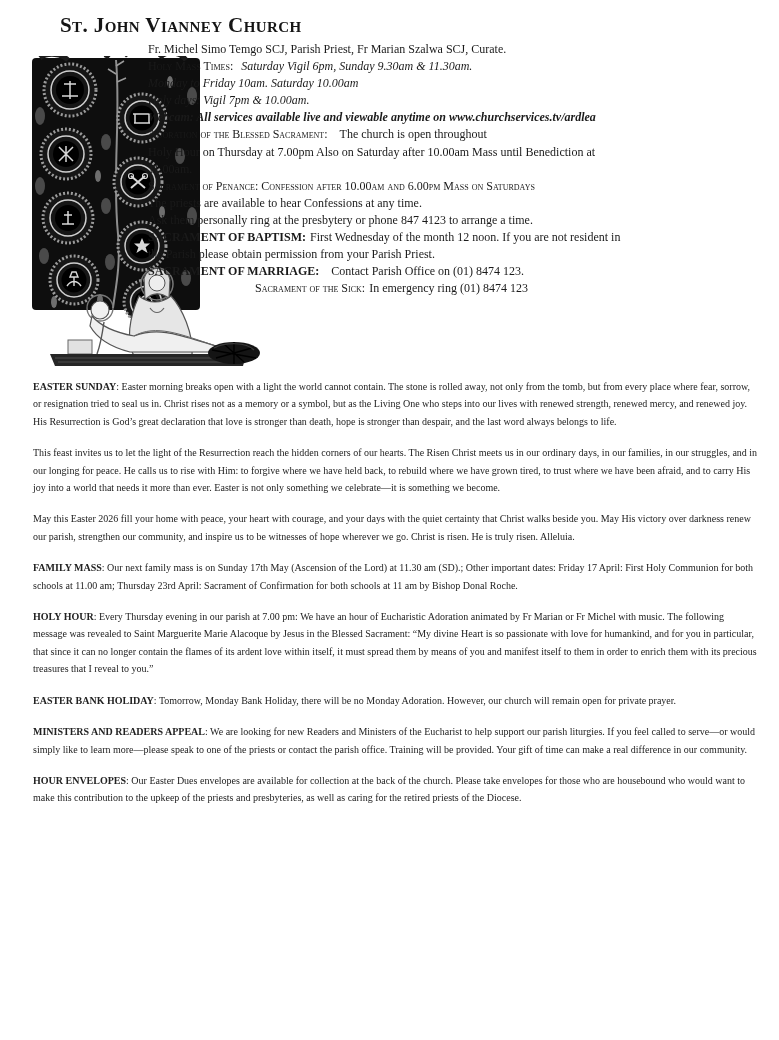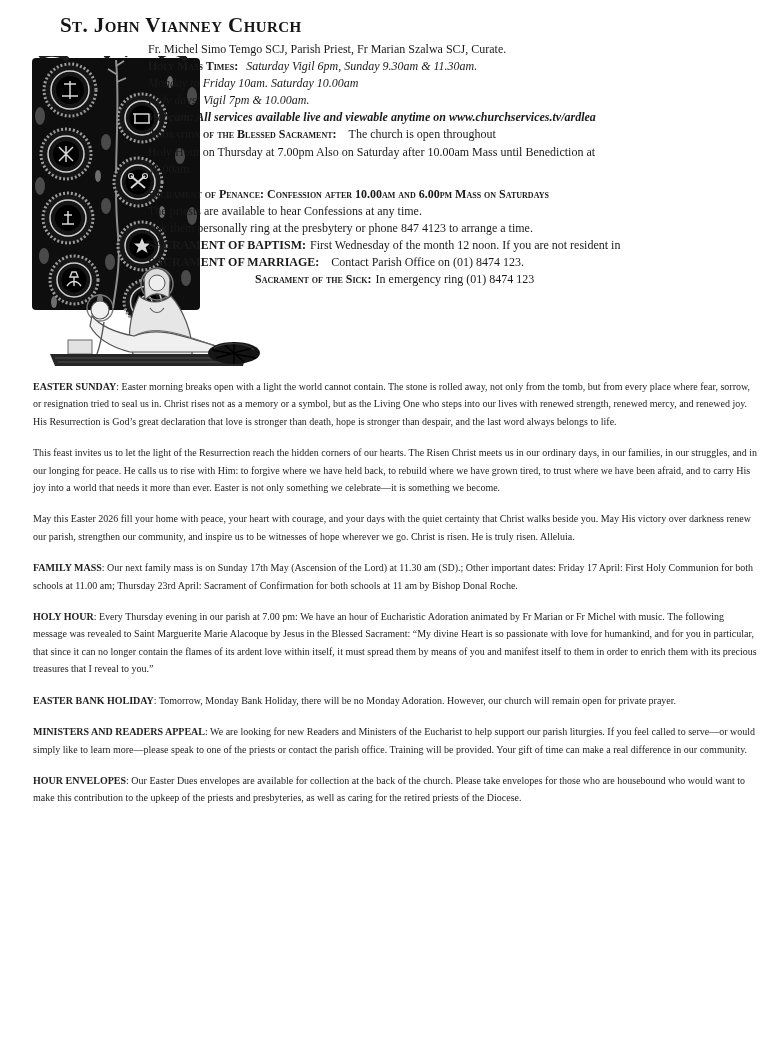--- a/index.html
+++ b/index.html
@@ -18,21 +18,21 @@
     font-variant:small-caps;
     letter-spacing:.4px;
     color:#151515;
   }
   .artwork{position:absolute;left:10px;top:56px;width:255px;height:315px;}
   .header-text{
     position:absolute;left:148px;top:41px;width:628px;
     font-size:12px;line-height:17.1px;color:#1a1a1a;
   }
   .hline{white-space:nowrap;}
-  .sc-b{font-weight:bold;font-variant:small-caps;margin-top:8px;}
+  .sc-b{font-weight:normal;font-variant:small-caps;}
   .b{font-weight:bold;}
   .it{font-style:italic;}
   .b-it{font-weight:bold;font-style:italic;}
   .mr4{margin-right:4px;}
   .mr8{margin-right:8px;}
   .mr12{margin-right:12px;}
   .indent{padding-left:107px;}
   .body{
     position:absolute;left:33px;top:378px;width:727px;
     font-size:10px;line-height:17.4px;color:#222;
@@ -163,20 +163,21 @@
     <div class="hline it">Monday to Friday 10am. Saturday 10.00am</div>
     <div class="hline it">Holy days: Vigil 7pm &amp; 10.00am.</div>
     <div class="hline b-it">Webcam: All services available live and viewable anytime on www.churchservices.tv/ardlea</div>
     <div class="hline"><span class="sc-b mr12">Adoration of the Blessed Sacrament:</span><span>The church is open throughout</span></div>
     <div class="hline">Holy Hour on Thursday at 7.00pm Also on Saturday after 10.00am Mass until Benediction at</div>
     <div class="hline">11.00am.</div>
     <div class="hline sc-b">Sacrament of Penance: Confession after 10.00am and 6.00pm Mass on Saturdays</div>
     <div class="hline">The priests are available to hear Confessions at any time.</div>
     <div class="hline">Ask them personally ring at the presbytery or phone 847 4123 to arrange a time.</div>
     <div class="hline"><span class="b mr4">SACRAMENT OF BAPTISM:</span><span>First Wednesday of the month 12 noon. If you are not resident in</span></div>
+    <div class="hline">the Parish please obtain permission from your Parish Priest.</div>
     <div class="hline"><span class="b mr12">SACRAMENT OF MARRIAGE:</span><span>Contact Parish Office on (01) 8474 123.</span></div>
     <div class="hline indent"><span class="sc-b mr4">Sacrament of the Sick:</span><span>In emergency ring (01) 8474 123</span></div>
   </div>
 
   <div class="body">
     <p><span class="b">EASTER SUNDAY</span><span>: </span><span>Easter morning breaks open with a light the world cannot contain. The stone is rolled away, not only from the tomb, but from every place where fear, sorrow, or resignation tried to seal us in. Christ rises not as a memory or a symbol, but as the Living One who steps into our lives with renewed strength, renewed mercy, and renewed joy. His Resurrection is God’s great declaration that love is stronger than death, hope is stronger than despair, and the last word always belongs to life.</span></p>
     <p><span class="b"></span><span></span><span>This feast invites us to let the light of the Resurrection reach the hidden corners of our hearts. The Risen Christ meets us in our ordinary days, in our families, in our struggles, and in our longing for peace. He calls us to rise with Him: to forgive where we have held back, to rebuild where we have grown tired, to trust where we have been afraid, and to carry His joy into a world that needs it more than ever. Easter is not only something we celebrate—it is something we become.</span></p>
     <p><span class="b"></span><span></span><span>May this Easter 2026 fill your home with peace, your heart with courage, and your days with the quiet certainty that Christ walks beside you. May His victory over darkness renew our parish, strengthen our community, and inspire us to be witnesses of hope wherever we go. Christ is risen. He is truly risen. Alleluia.</span></p>
     <p><span class="b">FAMILY MASS</span><span>: </span><span>Our next family mass is on Sunday 17th May (Ascension of the Lord) at 11.30 am (SD).; Other important dates: Friday 17 April: First Holy Communion for both schools at 11.00 am; Thursday 23rd April: Sacrament of Confirmation for both schools at 11 am by Bishop Donal Roche.</span></p>
     <p><span class="b">HOLY HOUR</span><span>: </span><span>Every Thursday evening in our parish at 7.00 pm: We have an hour of Eucharistic Adoration animated by Fr Marian or Fr Michel with music. The following message was revealed to Saint Marguerite Marie Alacoque by Jesus in the Blessed Sacrament: “My divine Heart is so passionate with love for humankind, and for you in particular, that since it can no longer contain the flames of its ardent love within itself, it must spread them by means of you and manifest itself to them in order to enrich them with its precious treasures that I reveal to you.”</span></p>

